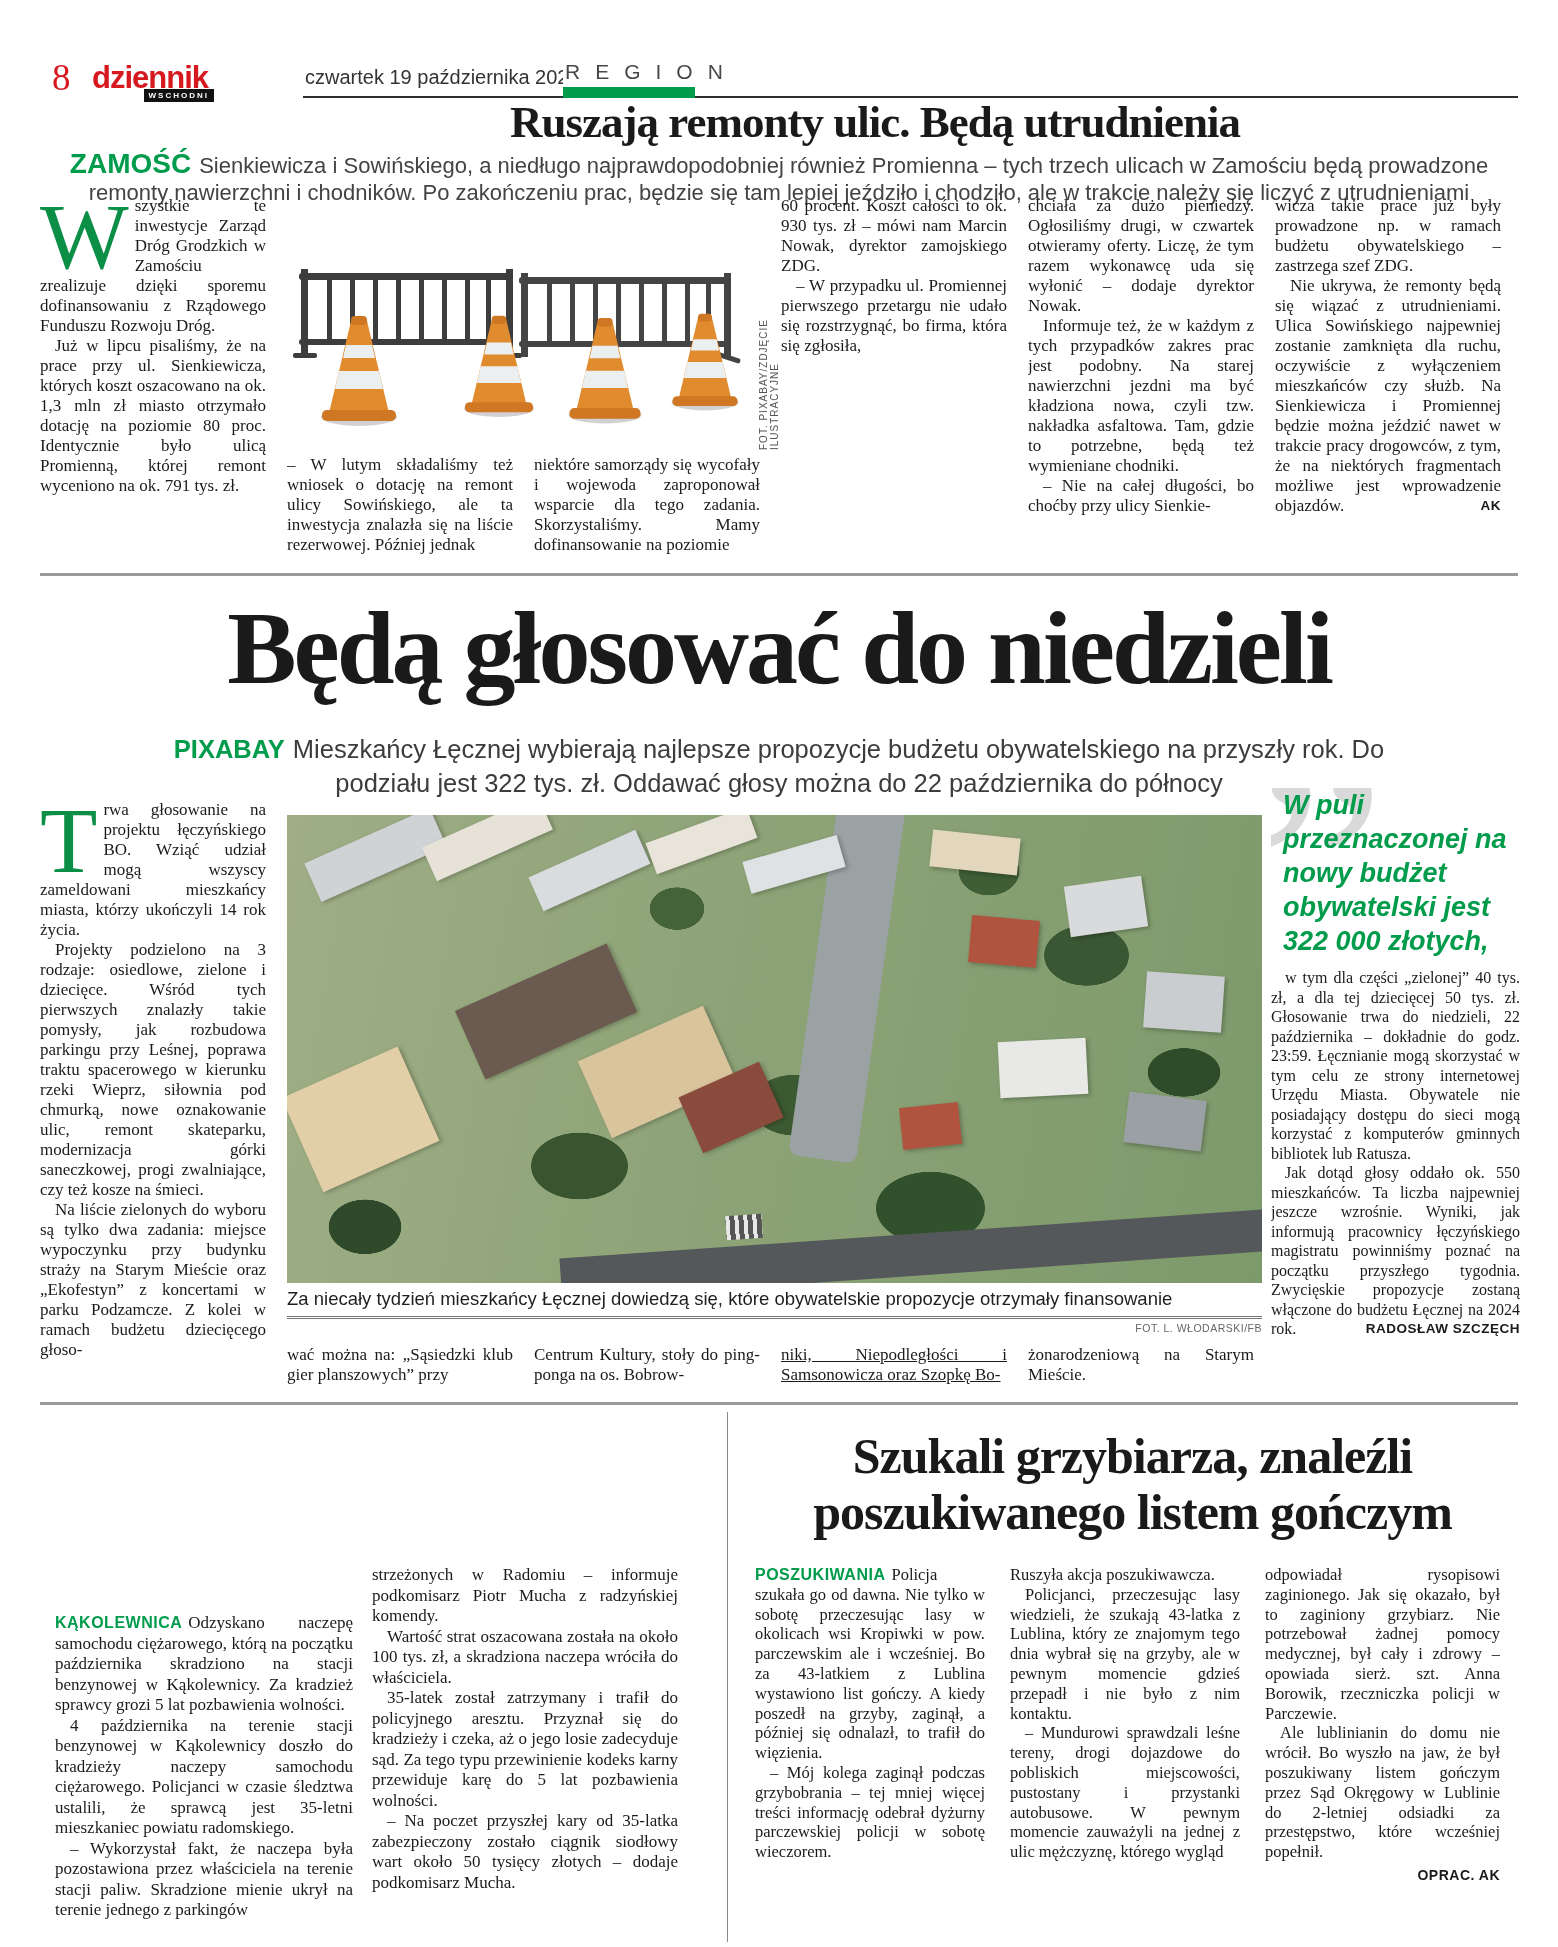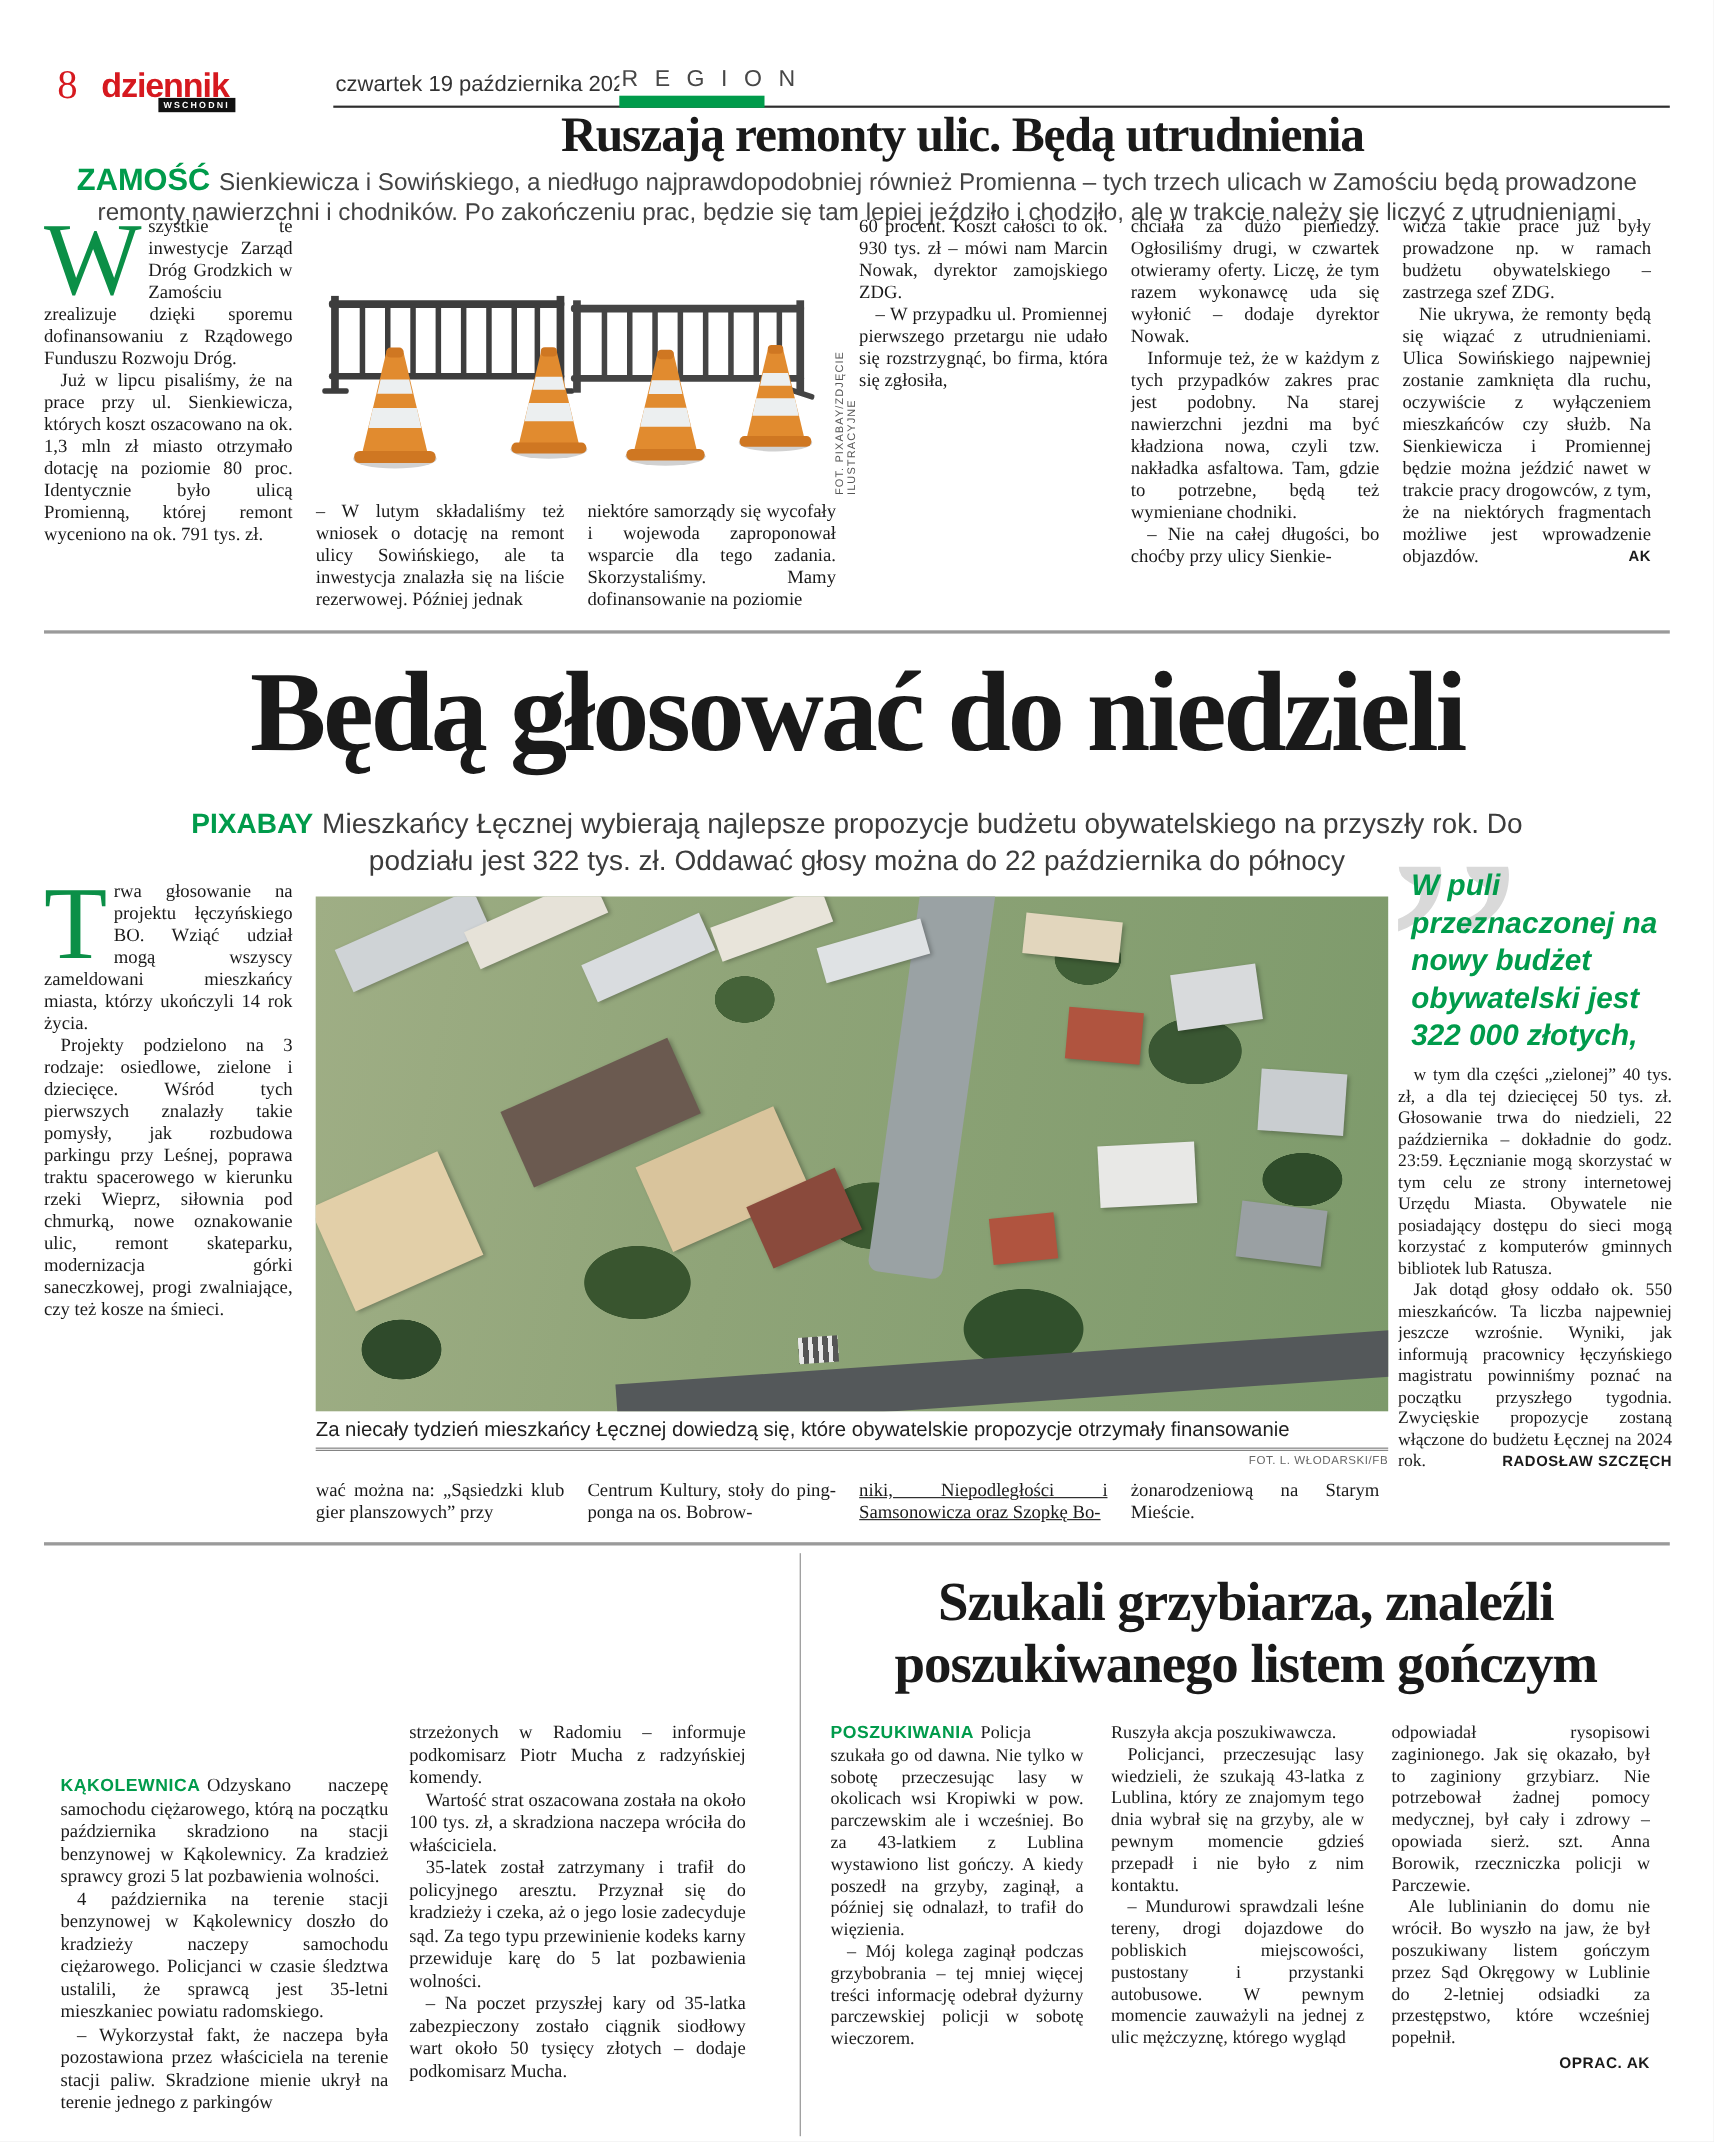--- a/index.html
+++ b/index.html
@@ -203,20 +203,21 @@
 
   <div class="rule" style="top:573px;"></div>
 
   <h2 class="a2-headline">Będą głosować do niedzieli</h2>
   <p class="lede2"><span class="tag">PIXABAY</span><span>Mieszkańcy Łęcznej wybierają najlepsze propozycje budżetu obywatelskiego na przyszły rok. Do podziału jest 322 tys. zł. Oddawać głosy można do 22 października do północy</span></p>
 
   <div class="col" style="left:40px; top:800px; height:590px;">
     <p class="first"><span class="drop">T</span><span>rwa głosowanie na projektu łęczyńskiego BO. Wziąć udział mogą wszyscy zameldowani mieszkańcy miasta, którzy ukończyli 14 rok życia.</span></p>
     <div>
         <p>Projekty podzielono na 3 rodzaje: osiedlowe, zielone i dziecięce. Wśród tych pierwszych znalazły takie pomysły, jak rozbudowa parkingu przy Leśnej, poprawa traktu spacerowego w kierunku rzeki Wieprz, siłownia pod chmurką, nowe oznakowanie ulic, remont skateparku, modernizacja górki saneczkowej, progi zwalniające, czy też kosze na śmieci.</p>
+        <p>Na liście zielonych do wyboru są tylko dwa zadania: miejsce wypoczynku przy budynku straży na Starym Mieście oraz „Ekofestyn” z koncertami w parku Podzamcze. Z kolei w ramach budżetu dziecięcego głoso-</p>
       </div>
   </div>
 
   <div class="photo">
     <div class="ph-trees"></div>
     <div class="ph-road-main"></div>
     <div class="bld" style="left:2%;  top:4%;  width:14%; height:9%; background:#cfd3d6; transform:rotate(-24deg);"></div>
     <div class="bld" style="left:14%; top:1%;  width:13%; height:8%; background:#e6e2d8; transform:rotate(-24deg);"></div>
     <div class="bld" style="left:25%; top:8%;  width:12%; height:8%; background:#d9dcdf; transform:rotate(-24deg);"></div>
     <div class="bld" style="left:37%; top:2%;  width:11%; height:7%; background:#e8e4da; transform:rotate(-20deg);"></div>

